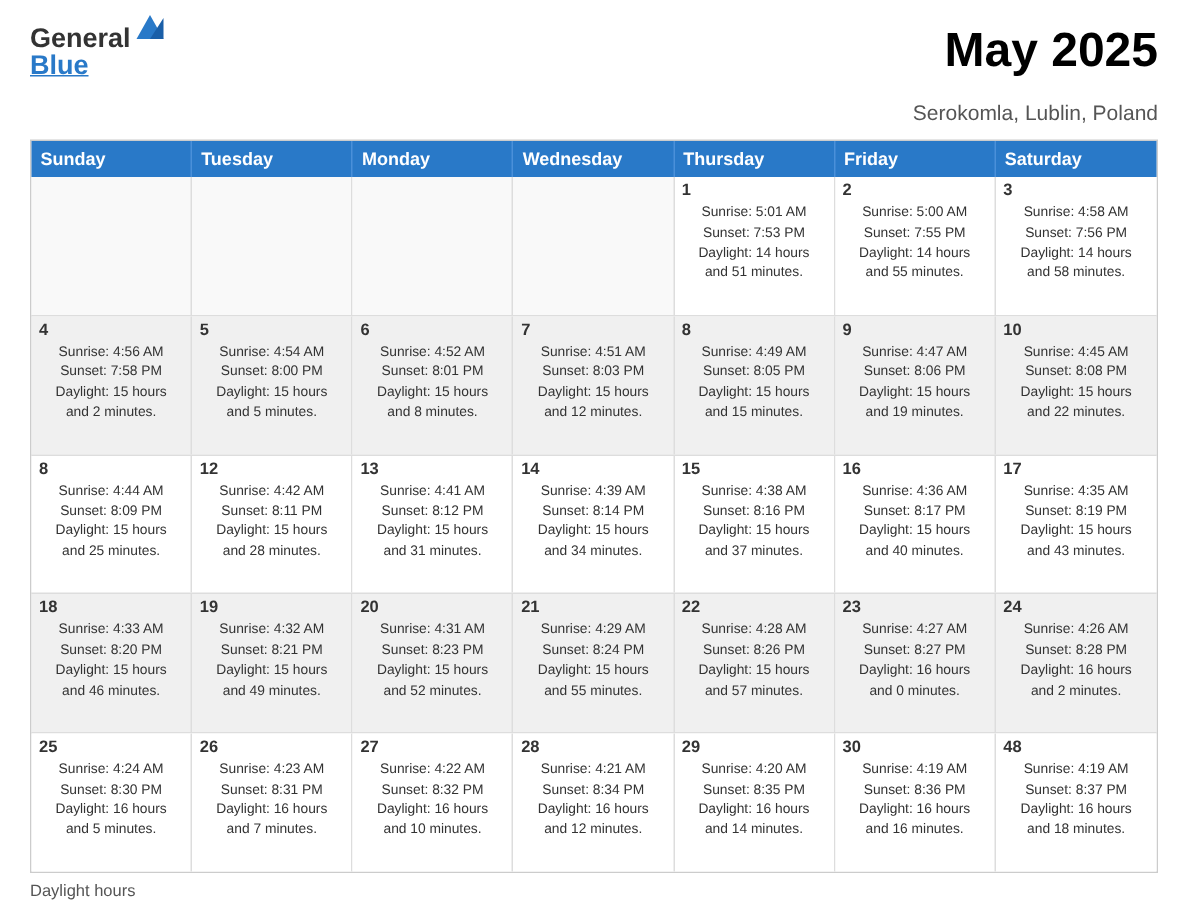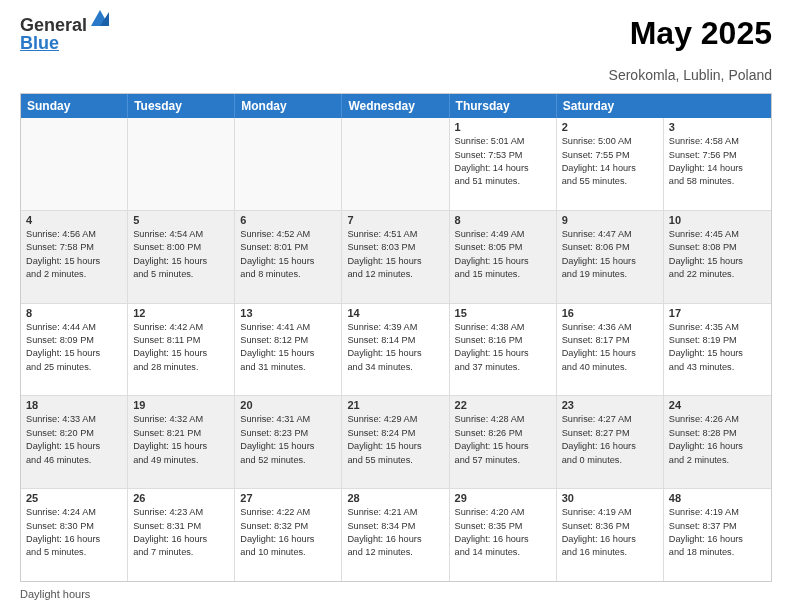--- a/index.html
+++ b/index.html
@@ -107,20 +107,21 @@
     .day-number {
       font-size: 11px;
       font-weight: bold;
       margin-bottom: 2px;
       display: block;
     }
     .day-info {
       line-height: 1.45;
       font-size: 9.2px;
       color: #333;
+      text-align: center;
     }
     .footer {
       margin-top: 6px;
       font-size: 11px;
       color: #555;
     }
   </style>
 </head>
 <body>
 
@@ -144,20 +145,21 @@
     </div>
   </div>
 
   <div class="calendar">
     <div class="calendar-header">
     <div class="day-header">Sunday</div>
         <div class="day-header">Tuesday</div>
         <div class="day-header">Monday</div>
         <div class="day-header">Wednesday</div>
         <div class="day-header">Thursday</div>
+        <div class="day-header">Friday</div>
         <div class="day-header">Saturday</div>
       </div>
     <div class="calendar-body">
     <div class="calendar-row">
           <div class="day-cell empty"></div>
           <div class="day-cell empty"></div>
           <div class="day-cell empty"></div>
           <div class="day-cell empty"></div>
           <div class="day-cell">
             <span class="day-number">1</span>

